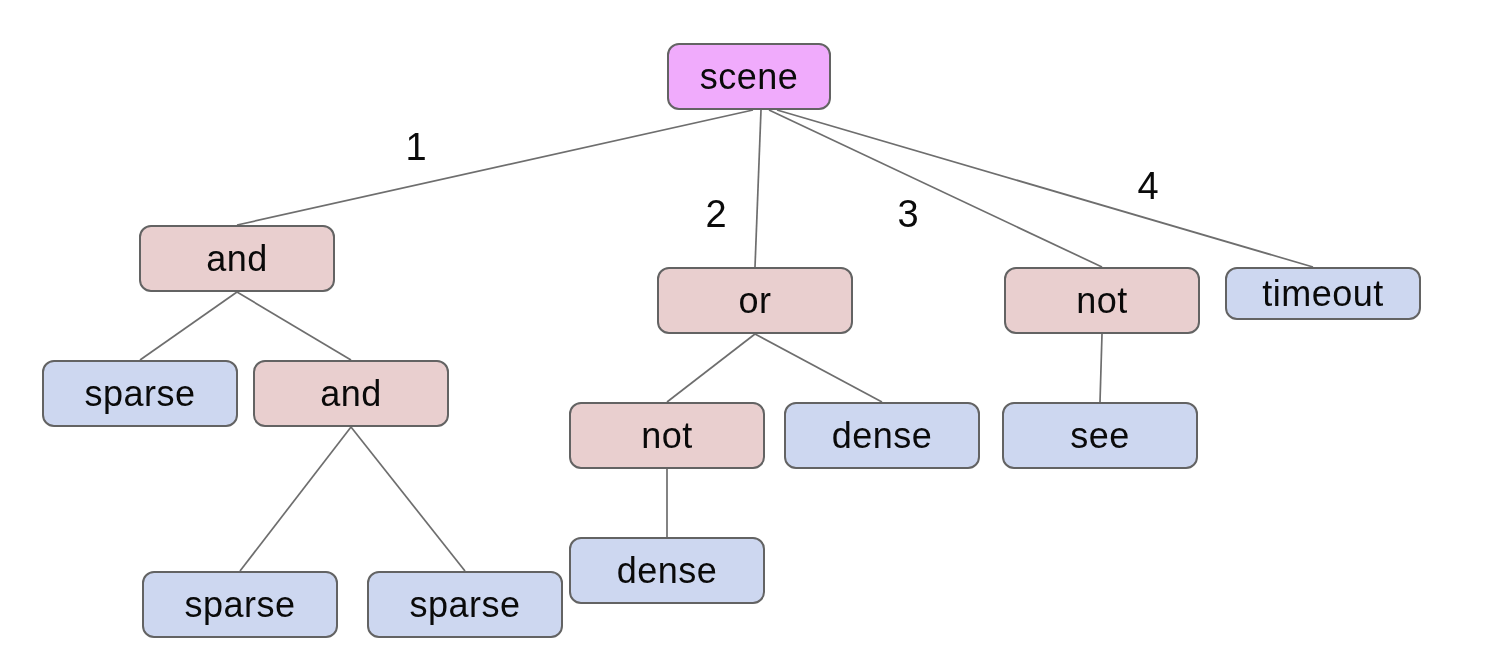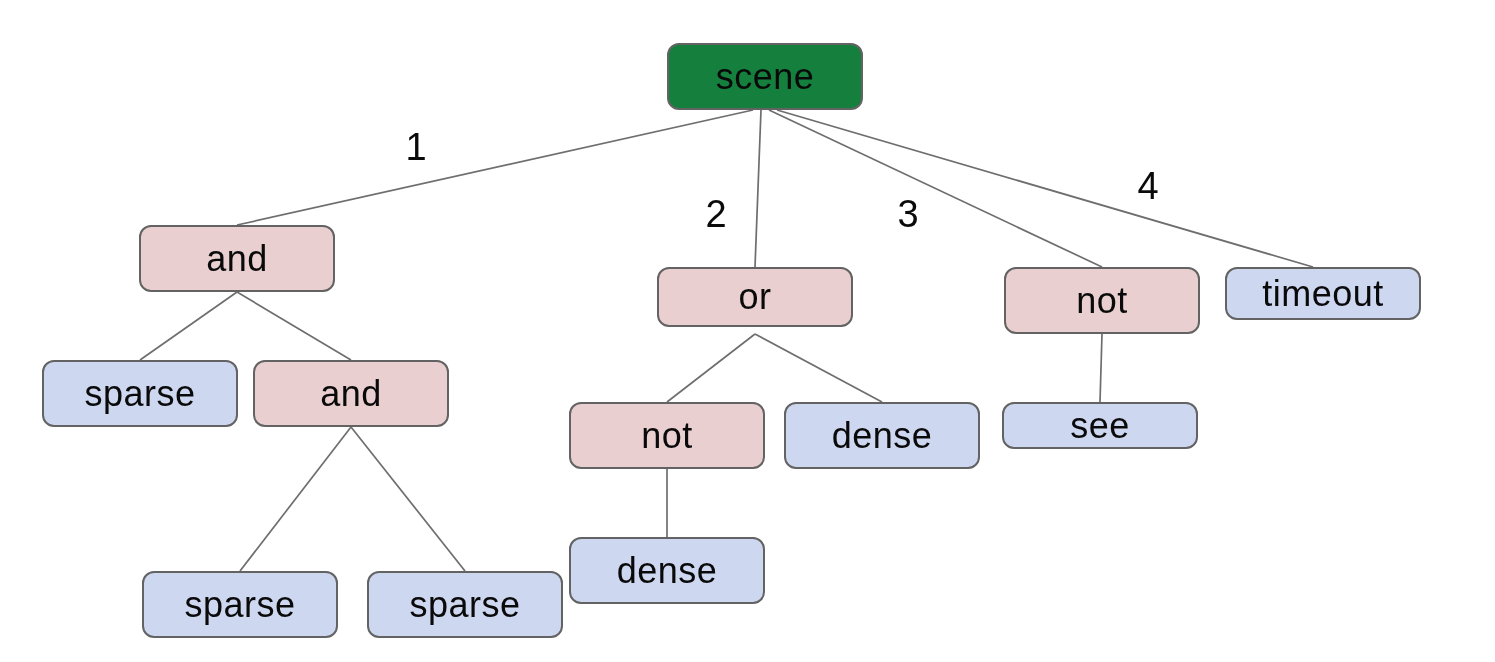--- a/index.html
+++ b/index.html
@@ -57,26 +57,26 @@
       <line x1="351" y1="427" x2="465" y2="571" stroke="#6e6e6e" stroke-width="1.7"></line>
       <line x1="755" y1="334" x2="667" y2="402" stroke="#6e6e6e" stroke-width="1.7"></line>
       <line x1="755" y1="334" x2="882" y2="402" stroke="#6e6e6e" stroke-width="1.7"></line>
       <line x1="1102" y1="334" x2="1100" y2="402" stroke="#6e6e6e" stroke-width="1.7"></line>
       <line x1="667" y1="469" x2="667" y2="537" stroke="#6e6e6e" stroke-width="1.7"></line>
     </svg>
 <div class="edge-label" style="left: 416px; top: 147px; color: rgb(10, 10, 10);">1</div>
     <div class="edge-label" style="left: 716px; top: 214px; color: rgb(10, 10, 10);">2</div>
     <div class="edge-label" style="left: 908px; top: 214px; color: rgb(10, 10, 10);">3</div>
     <div class="edge-label" style="left: 1148px; top: 186px; color: rgb(10, 10, 10);">4</div>
-    <div class="node root" style="left: 667px; top: 43px; width: 196px; height: 67px; border-radius: 12px; background: #15803d; border-color: rgb(99, 99, 99); color: rgb(10, 10, 10);">scene</div>
+    <div class="node root" style="left: 667px; top: 43px; width: 164px; height: 67px; border-radius: 12px; background: #f0abfc; border-color: rgb(99, 99, 99); color: rgb(10, 10, 10);">scene</div>
     <div class="node op" style="left: 139px; top: 225px; width: 196px; height: 67px; border-radius: 12px; background: rgb(233, 207, 207); border-color: rgb(99, 99, 99); color: rgb(10, 10, 10);">and</div>
-    <div class="node op" style="left: 657px; top: 267px; width: 196px; height: 60px; border-radius: 12px; background: rgb(233, 207, 207); border-color: rgb(99, 99, 99); color: rgb(10, 10, 10);">or</div>
+    <div class="node op" style="left: 657px; top: 267px; width: 196px; height: 67px; border-radius: 12px; background: rgb(233, 207, 207); border-color: rgb(99, 99, 99); color: rgb(10, 10, 10);">or</div>
     <div class="node op" style="left: 1004px; top: 267px; width: 196px; height: 67px; border-radius: 12px; background: rgb(233, 207, 207); border-color: rgb(99, 99, 99); color: rgb(10, 10, 10);">not</div>
     <div class="node leaf" style="left: 1225px; top: 267px; width: 196px; height: 53px; border-radius: 12px; background: rgb(205, 215, 240); border-color: rgb(99, 99, 99); color: rgb(10, 10, 10);">timeout</div>
     <div class="node leaf" style="left: 42px; top: 360px; width: 196px; height: 67px; border-radius: 12px; background: rgb(205, 215, 240); border-color: rgb(99, 99, 99); color: rgb(10, 10, 10);">sparse</div>
     <div class="node op" style="left: 253px; top: 360px; width: 196px; height: 67px; border-radius: 12px; background: rgb(233, 207, 207); border-color: rgb(99, 99, 99); color: rgb(10, 10, 10);">and</div>
     <div class="node op" style="left: 569px; top: 402px; width: 196px; height: 67px; border-radius: 12px; background: rgb(233, 207, 207); border-color: rgb(99, 99, 99); color: rgb(10, 10, 10);">not</div>
     <div class="node leaf" style="left: 784px; top: 402px; width: 196px; height: 67px; border-radius: 12px; background: rgb(205, 215, 240); border-color: rgb(99, 99, 99); color: rgb(10, 10, 10);">dense</div>
-    <div class="node leaf" style="left: 1002px; top: 402px; width: 196px; height: 47px; border-radius: 12px; background: rgb(205, 215, 240); border-color: rgb(99, 99, 99); color: rgb(10, 10, 10);">see</div>
+    <div class="node leaf" style="left: 1002px; top: 402px; width: 196px; height: 67px; border-radius: 12px; background: rgb(205, 215, 240); border-color: rgb(99, 99, 99); color: rgb(10, 10, 10);">see</div>
     <div class="node leaf" style="left: 569px; top: 537px; width: 196px; height: 67px; border-radius: 12px; background: rgb(205, 215, 240); border-color: rgb(99, 99, 99); color: rgb(10, 10, 10);">dense</div>
     <div class="node leaf" style="left: 142px; top: 571px; width: 196px; height: 67px; border-radius: 12px; background: rgb(205, 215, 240); border-color: rgb(99, 99, 99); color: rgb(10, 10, 10);">sparse</div>
     <div class="node leaf" style="left: 367px; top: 571px; width: 196px; height: 67px; border-radius: 12px; background: rgb(205, 215, 240); border-color: rgb(99, 99, 99); color: rgb(10, 10, 10);">sparse</div>
   </div>
 
 </body></html>

